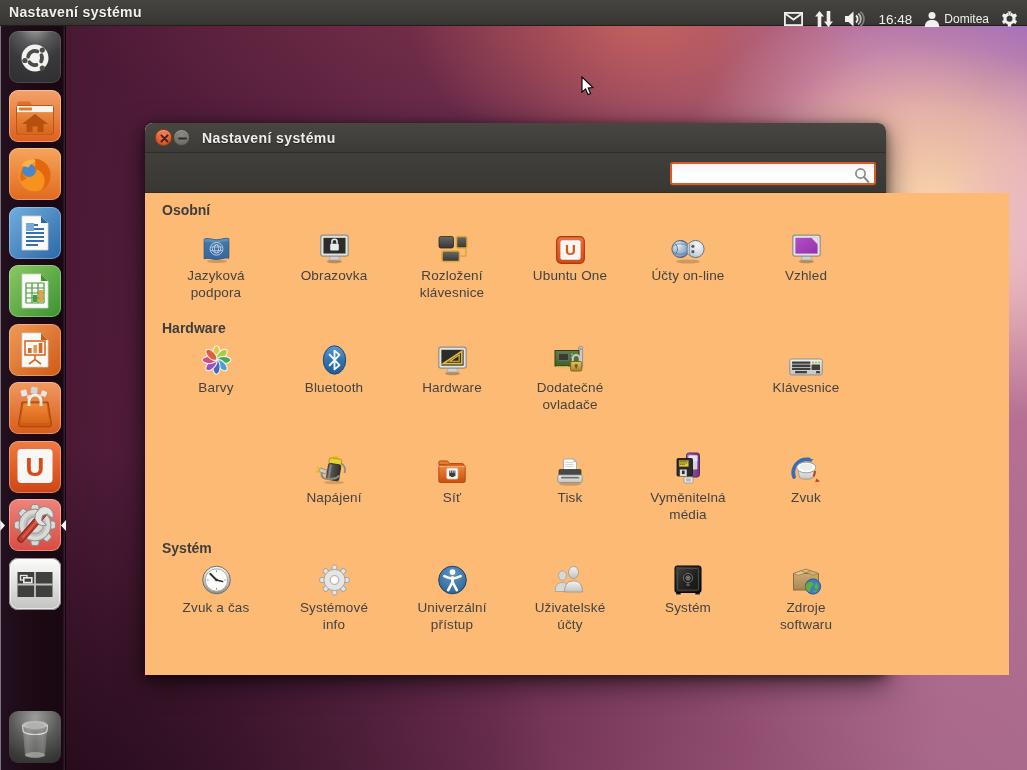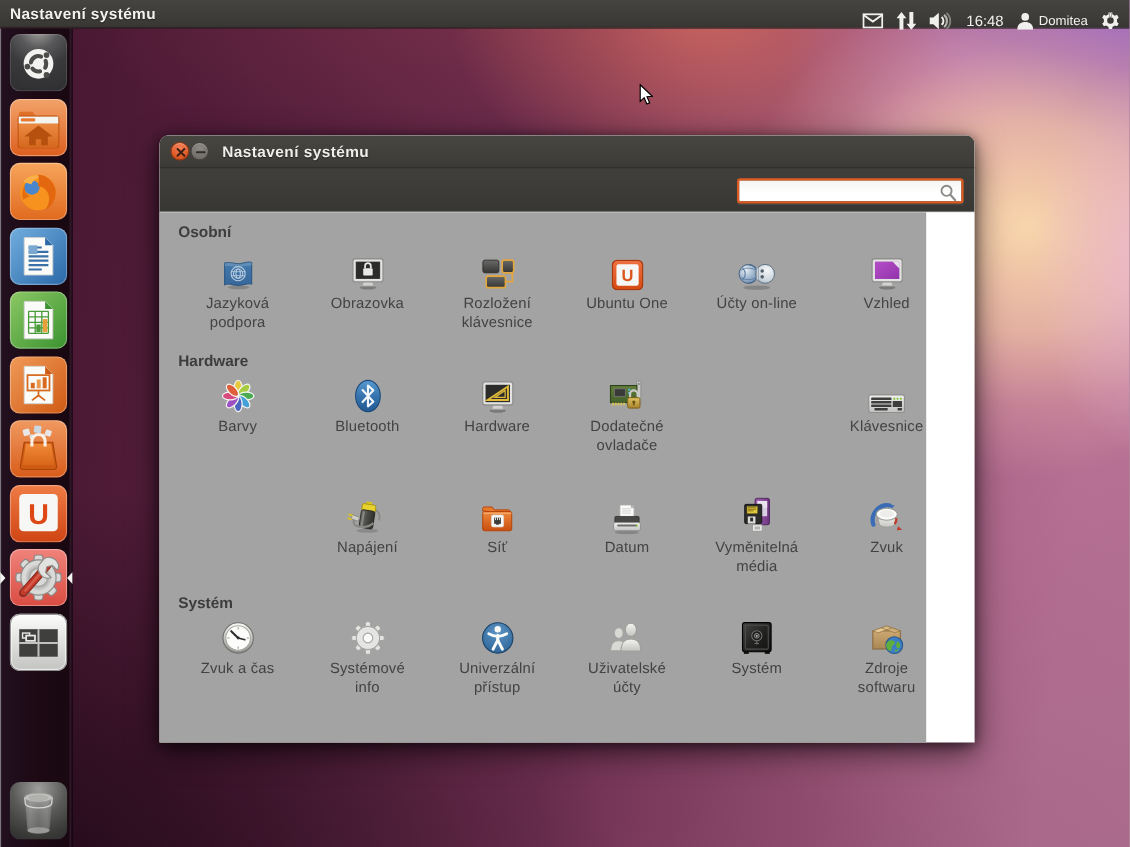--- a/index.html
+++ b/index.html
@@ -46,21 +46,21 @@
   text-shadow:0 1px 1px rgba(0,0,0,0.5); }
 .wbtn { position:absolute; top:6px; width:17px; height:17px; border-radius:50%; }
 #btn-close { left:10px; background:radial-gradient(circle at 50% 30%, #f3815a 0%, #e25e2d 55%, #cf4913 100%);
   border:1px solid #9e3a10; box-shadow:inset 0 1px 1px rgba(255,255,255,0.4); }
 #btn-min { left:28px; background:radial-gradient(circle at 50% 30%, #8d8a85 0%, #76736e 60%, #636058 100%);
   border:1px solid #44423e; box-shadow:inset 0 1px 1px rgba(255,255,255,0.25); }
 .wbtn svg { position:absolute; left:0; top:0; }
 #search { position:absolute; left:525px; top:39px; width:206px; height:23px; border-radius:3px;
   background:linear-gradient(#f4f4f2, #ffffff 60%); border:2px solid #dd5b21; box-shadow:0 1px 1px rgba(255,255,255,0.08); }
 #search svg { position:absolute; right:4px; top:3px; }
-#wincontent { position:absolute; left:0; top:70px; width:697px; height:482px; background:#a3a3a3; }
+#wincontent { position:absolute; left:0; top:70px; width:864px; height:482px; background:#fdba74; }
 .sect { position:absolute; left:17px; font-size:14px; font-weight:bold; color:#3d3d3d; }
 .grid-item { position:absolute; width:118px; text-align:center; }
 .grid-item .ic { display:flex; justify-content:center; align-items:flex-end; height:34px; }
 .grid-item .lbl { margin-top:3px; font-size:13.5px; line-height:17px; color:#434343; letter-spacing:0.15px; }
 
 #cursor { position:absolute; left:581px; top:76px; }
 </style>
 </head>
 <body>
 <div id="stage">
@@ -559,21 +559,21 @@
                 <linearGradient id="prb" x1="0" y1="0" x2="0" y2="1">
                   <stop offset="0" stop-color="#f2f2f0"></stop>
                   <stop offset="1" stop-color="#c2c2c0"></stop>
                 </linearGradient>
               </defs>
               <rect x="4.8" y="19" width="24.4" height="7.5" rx="1.6" fill="url(#prb)" stroke="#8f8f8d" stroke-width="0.9"></rect>
               <rect x="8" y="20.8" width="18" height="1.8" rx="0.9" fill="#6e6e6c"></rect>
               <circle cx="26" cy="21.7" r="0.9" fill="#74c41e"></circle>
             </svg>
           </div>
-          <div class="lbl">Datum</div>
+          <div class="lbl">Tisk</div>
         </div>
       <div class="grid-item" style="left:484px;top:259px">
           <div class="ic">
             <svg width="32" height="34" viewBox="0 0 32 34">
               <defs>
                 <linearGradient id="pda" x1="0" y1="0" x2="1" y2="0">
                   <stop offset="0" stop-color="#a464b4"></stop>
                   <stop offset="1" stop-color="#6e3580"></stop>
                 </linearGradient>
               </defs>

